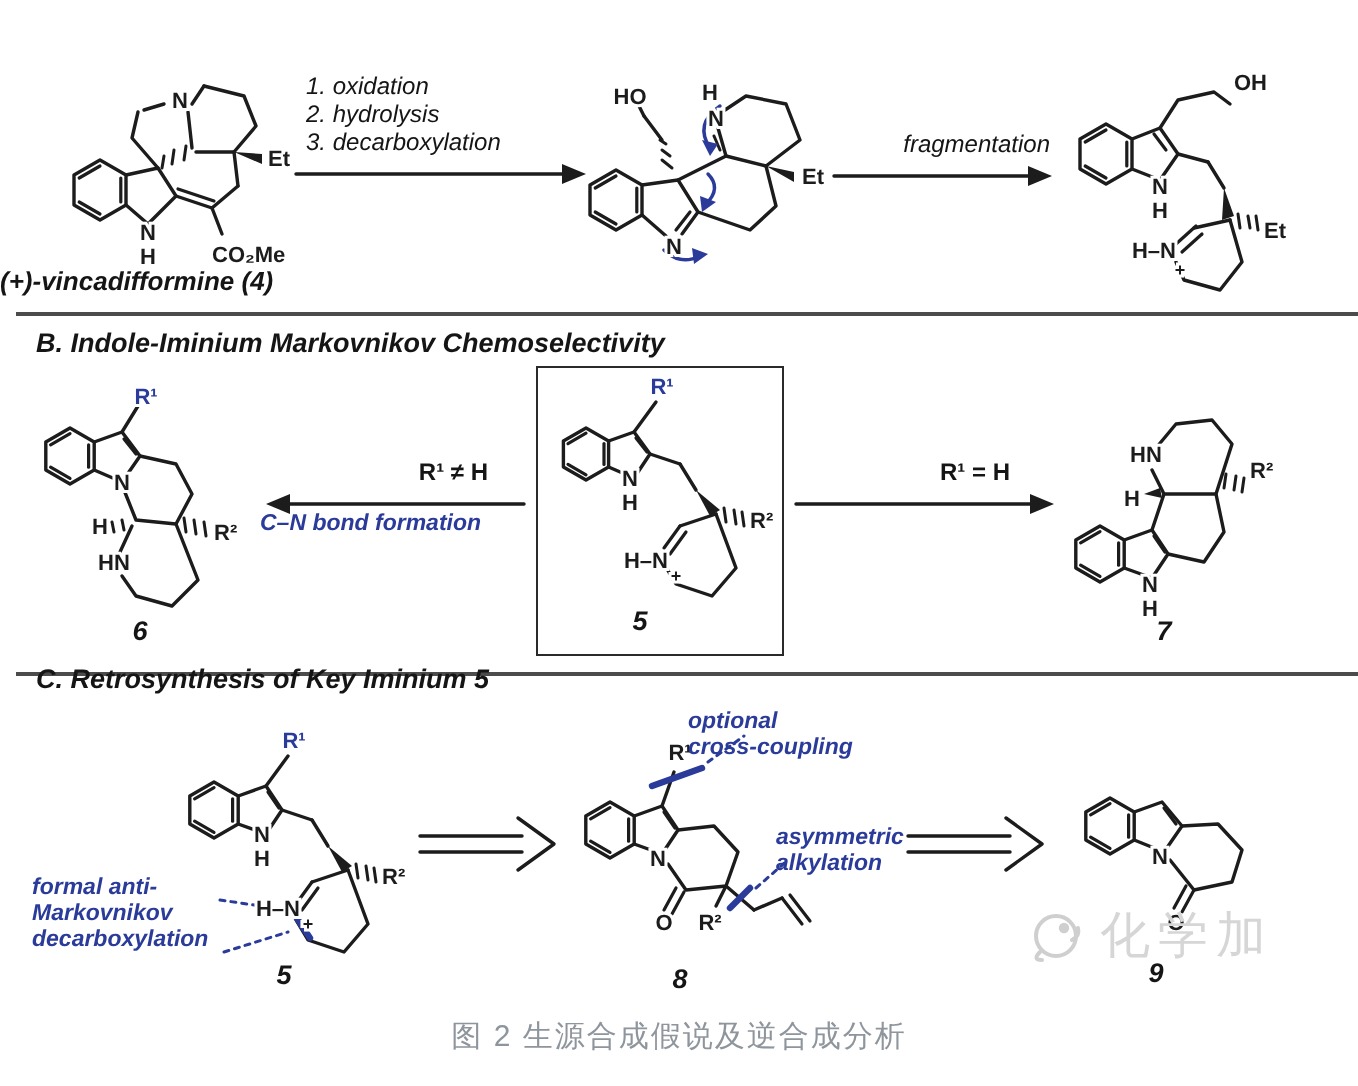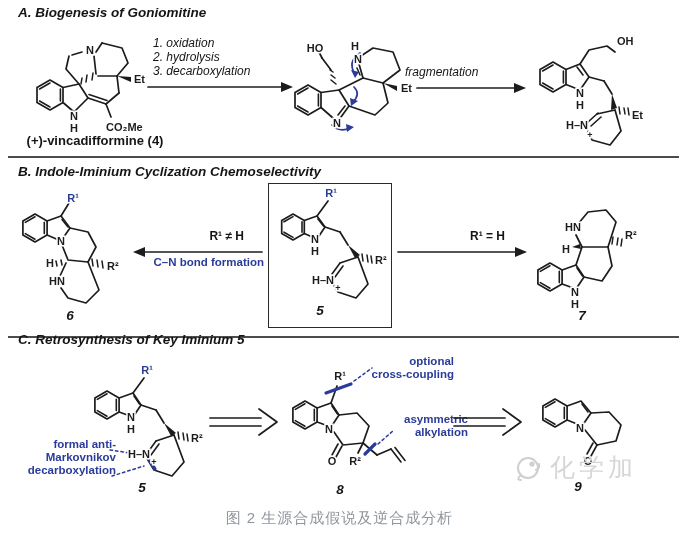--- a/index.html
+++ b/index.html
@@ -1,24 +1,24 @@
 <!DOCTYPE html>
 <html><head>
 <meta charset="utf-8">
 <style>
   html,body{margin:0;padding:0;background:#fff}
   .fig{position:relative;width:679px;height:543px;background:#ffffff;
        font-family:"Liberation Sans",sans-serif;overflow:hidden}
   .abs{position:absolute}
   .hd{font-weight:bold;font-style:italic;font-size:13.5px;color:#151515;white-space:nowrap}
   .cond{font-weight:normal;font-style:italic;font-size:12px;color:#151515;line-height:14px;white-space:nowrap}
-  .cmpd{font-weight:bold;font-size:13px;color:#151515;text-align:center;white-space:nowrap}
+  .cmpd{font-weight:bold;font-style:italic;font-size:13px;color:#151515;white-space:nowrap}
   .num{font-weight:bold;font-style:italic;font-size:13.5px;color:#151515;text-align:center}
   .rcond{font-weight:bold;font-size:12px;color:#151515;text-align:right;white-space:nowrap}
-  .bluelab{color:#2b3b9a;font-weight:bold;font-size:11.5px;text-align:right;line-height:13px;white-space:nowrap}
+  .bluelab{color:#2b3b9a;font-weight:bold;font-style:italic;font-size:11.5px;text-align:left;line-height:13px;white-space:nowrap}
   .divider{position:absolute;left:8px;width:671px;height:2px;background:#4c4c4c}
   .box{position:absolute;border:1.6px solid #2a2a2a;box-sizing:border-box}
   .caption{position:absolute;left:0;top:509px;width:679px;text-align:center;
            font-size:15px;color:#8e959c;letter-spacing:1px}
   .wm{position:absolute;display:flex;align-items:center;gap:0}
   .wm span{color:#d6d6d6;font-size:25px;letter-spacing:4px;white-space:nowrap}
   svg{position:absolute;overflow:visible}
   svg line,svg path,svg polyline{stroke:#1c1c1c;stroke-width:1.7;fill:none;stroke-linecap:round;stroke-linejoin:round}
   svg .dbl{stroke-width:1.6}
   svg .hash{stroke-width:1.5}
@@ -32,21 +32,20 @@
   svg text.bluet{fill:#2b3b9a}
   svg text.sm{font-size:9px}
   .wm svg{position:static}
   .wm svg circle,.wm svg path{stroke:#cfcfcf;stroke-width:2}
 </style>
 </head>
 <body>
 
 <div class="fig">
 
-  <div class="abs hd" style="left:18px;top:5px">A. Biogenesis of Goniomitine</div>
 
   <svg style="left:8px;top:30px" width="185" height="115" viewBox="0 0 185 115">
     <path d="M55,57.5 L42,50 L29,57.5 L29,72.5 L42,80 L55,72.5 Z"></path>
     <line class="dbl" x1="42" y1="53" x2="31.6" y2="59"></line>
     <line class="dbl" x1="31.6" y1="71" x2="42" y2="77"></line>
     <line class="dbl" x1="52.4" y1="71" x2="52.4" y2="59"></line>
     <path d="M55,57.5 L71,54 L80,68 L66,82 L55,72.5"></path>
     <path d="M71,54 L58,39 L61,26"></path>
     <line x1="64" y1="25" x2="74" y2="22"></line>
     <line x1="88" y1="22" x2="94" y2="13"></line>
@@ -105,21 +104,21 @@
       <polygon class="bf" points="70,86 69,78 77,81"></polygon>
     <path class="blue" d="M51,105 Q59,113 69,108"></path>
       <polygon class="bf" points="73,107 65,104 66,112"></polygon>
     <text x="34" y="32" text-anchor="middle">HO</text>
     <text x="74" y="30" text-anchor="middle">H</text>
     <text x="77" y="43" text-anchor="middle">N</text>
     <text x="56" y="107" text-anchor="middle">N</text>
     <text x="120" y="72" text-anchor="start">Et</text>
   </svg>
 
-  <div class="abs cond" style="left:405px;top:65px;width:120px;text-align:left">fragmentation</div>
+  <div class="abs cond" style="left:405px;top:65px;width:120px;text-align:right">fragmentation</div>
   <svg style="left:417px;top:80px" width="112" height="16" viewBox="0 0 112 16">
     <line x1="0" y1="8" x2="97" y2="8"></line>
       <polygon class="w" points="97,3 109,8 97,13"></polygon>
   </svg>
 
   <svg style="left:520px;top:12px" width="159" height="150" viewBox="0 0 159 150">
     <path d="M46,57.5 L33,50 L20,57.5 L20,72.5 L33,80 L46,72.5 Z"></path>
     <line class="dbl" x1="33" y1="53" x2="22.6" y2="59"></line>
     <line class="dbl" x1="22.6" y1="71" x2="33" y2="77"></line>
     <line class="dbl" x1="43.4" y1="71" x2="43.4" y2="59"></line>
@@ -139,21 +138,21 @@
     <text x="60" y="85" text-anchor="middle">N</text>
     <text x="60" y="97" text-anchor="middle">H</text>
     <text x="97" y="33" text-anchor="start">OH</text>
     <text x="68" y="117" text-anchor="end">H–N</text>
     <text x="70" y="126" class="sm" text-anchor="middle">+</text>
     <text x="112" y="107" text-anchor="start">Et</text>
   </svg>
 
   <div class="divider" style="top:156px"></div>
 
-  <div class="abs hd" style="left:18px;top:164px">B. Indole-Iminium Cyclization Chemoselectivity</div>
+  <div class="abs hd" style="left:18px;top:164px">B. Indole-Iminium Markovnikov Chemoselectivity</div>
 
   <svg style="left:12px;top:190px" width="130" height="130" viewBox="0 0 130 130">
     <path d="M35.1,31 L23,24 L10.9,31 L10.9,45 L23,52 L35.1,45 Z"></path>
     <line class="dbl" x1="23" y1="26.8" x2="13.3" y2="32.4"></line>
     <line class="dbl" x1="13.3" y1="43.6" x2="23" y2="49.2"></line>
     <line class="dbl" x1="32.3" y1="43.6" x2="32.3" y2="32.4"></line>
     <path d="M35.1,31 L49,26 L58,38 L49,51 L35.1,45"></path>
     <line class="dbl" x1="50" y1="29.5" x2="56" y2="37"></line>
     <line x1="49" y1="26" x2="57" y2="13"></line>
     <path d="M58,38 L76,42 L84,57 L76,72 L56,70 L50,55"></path>

